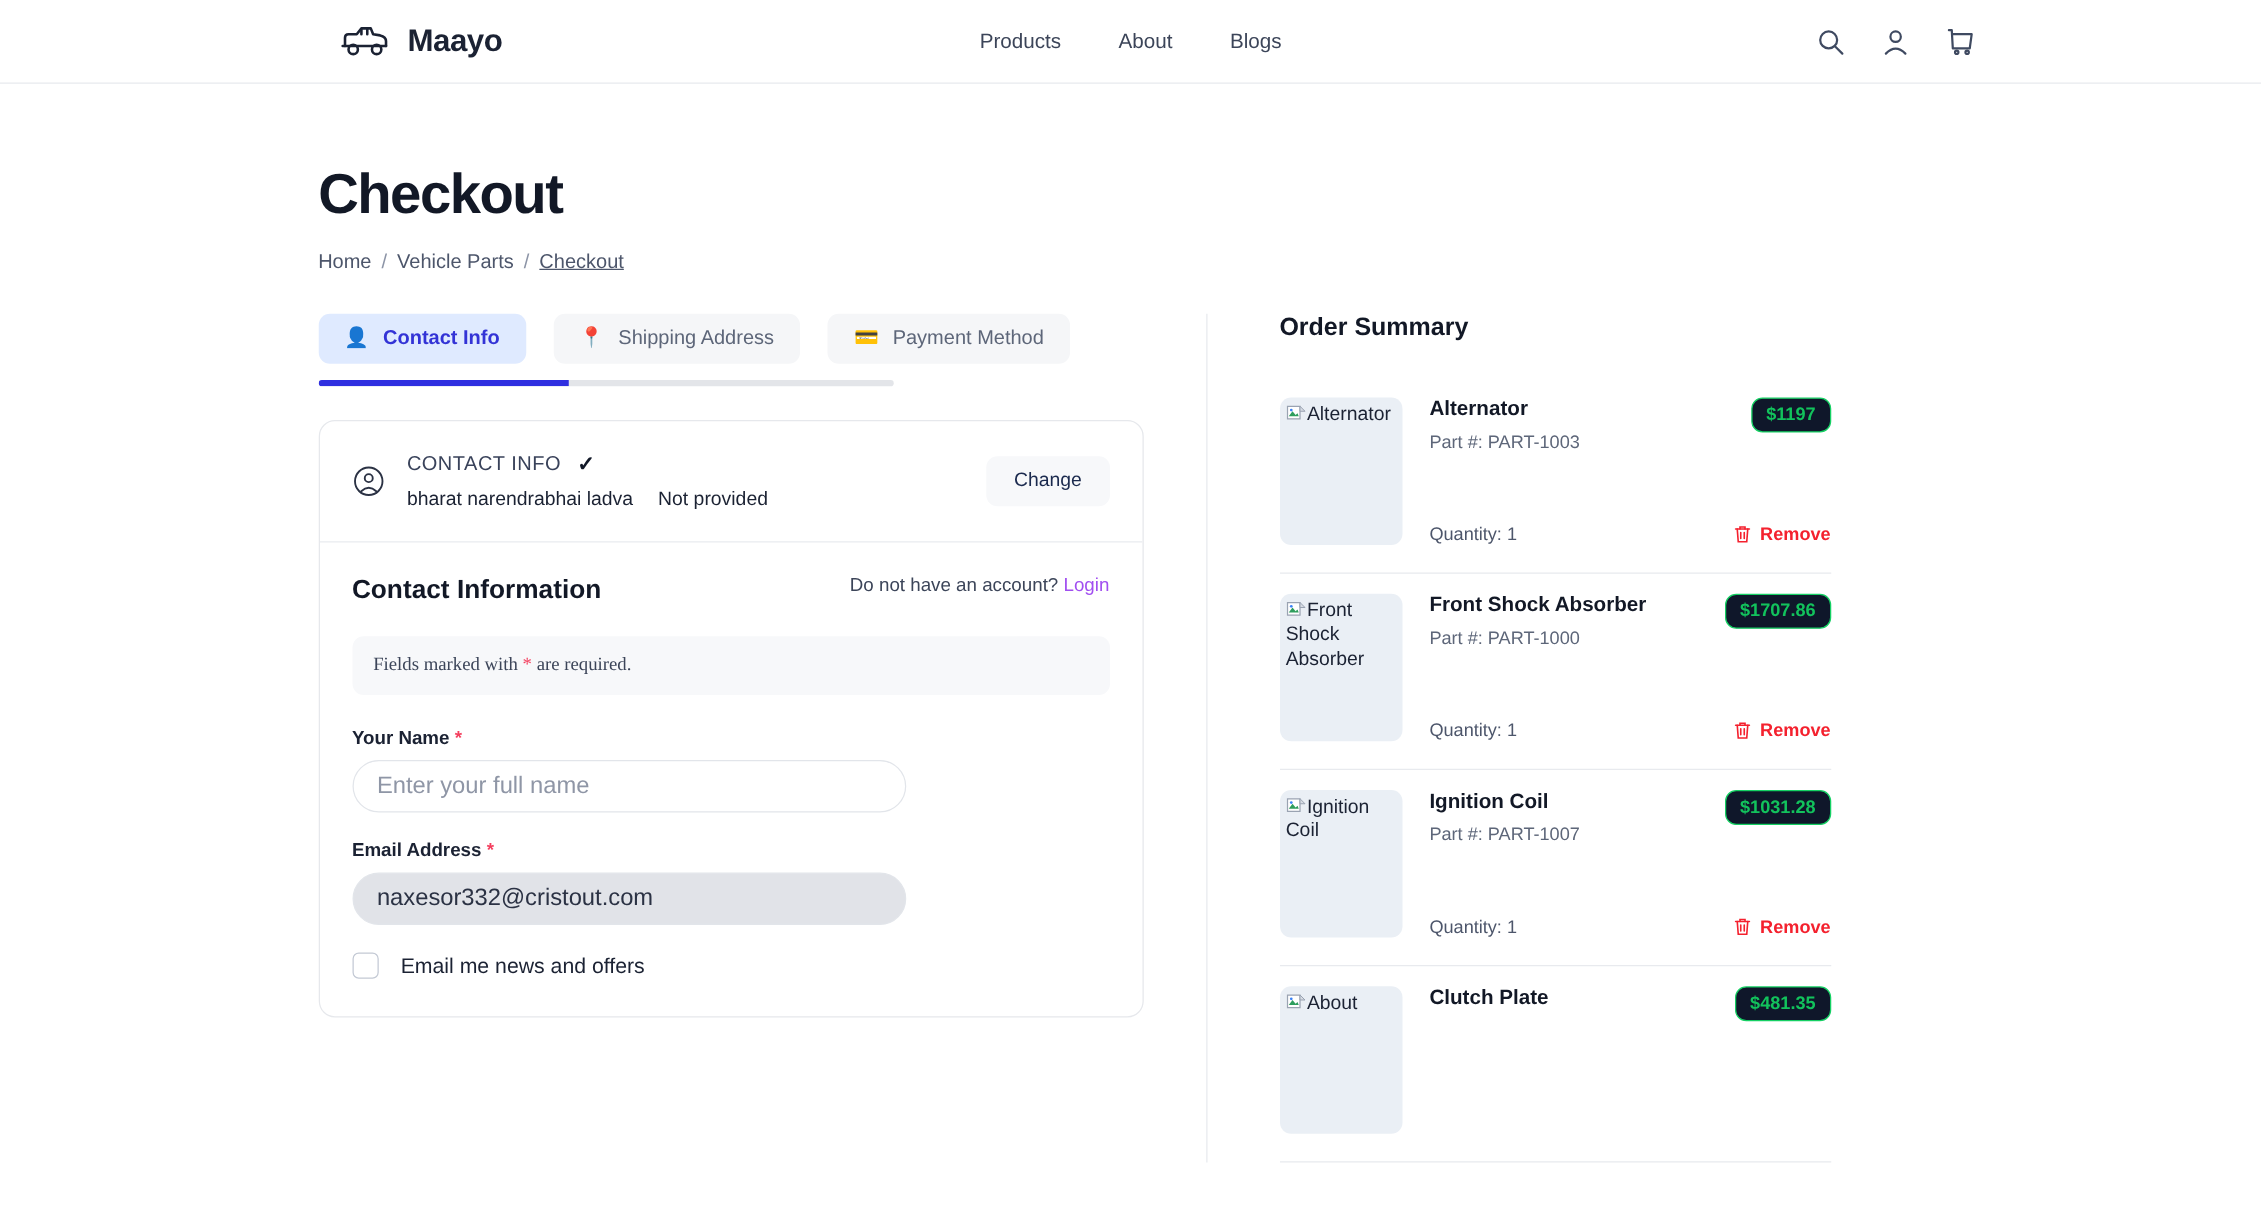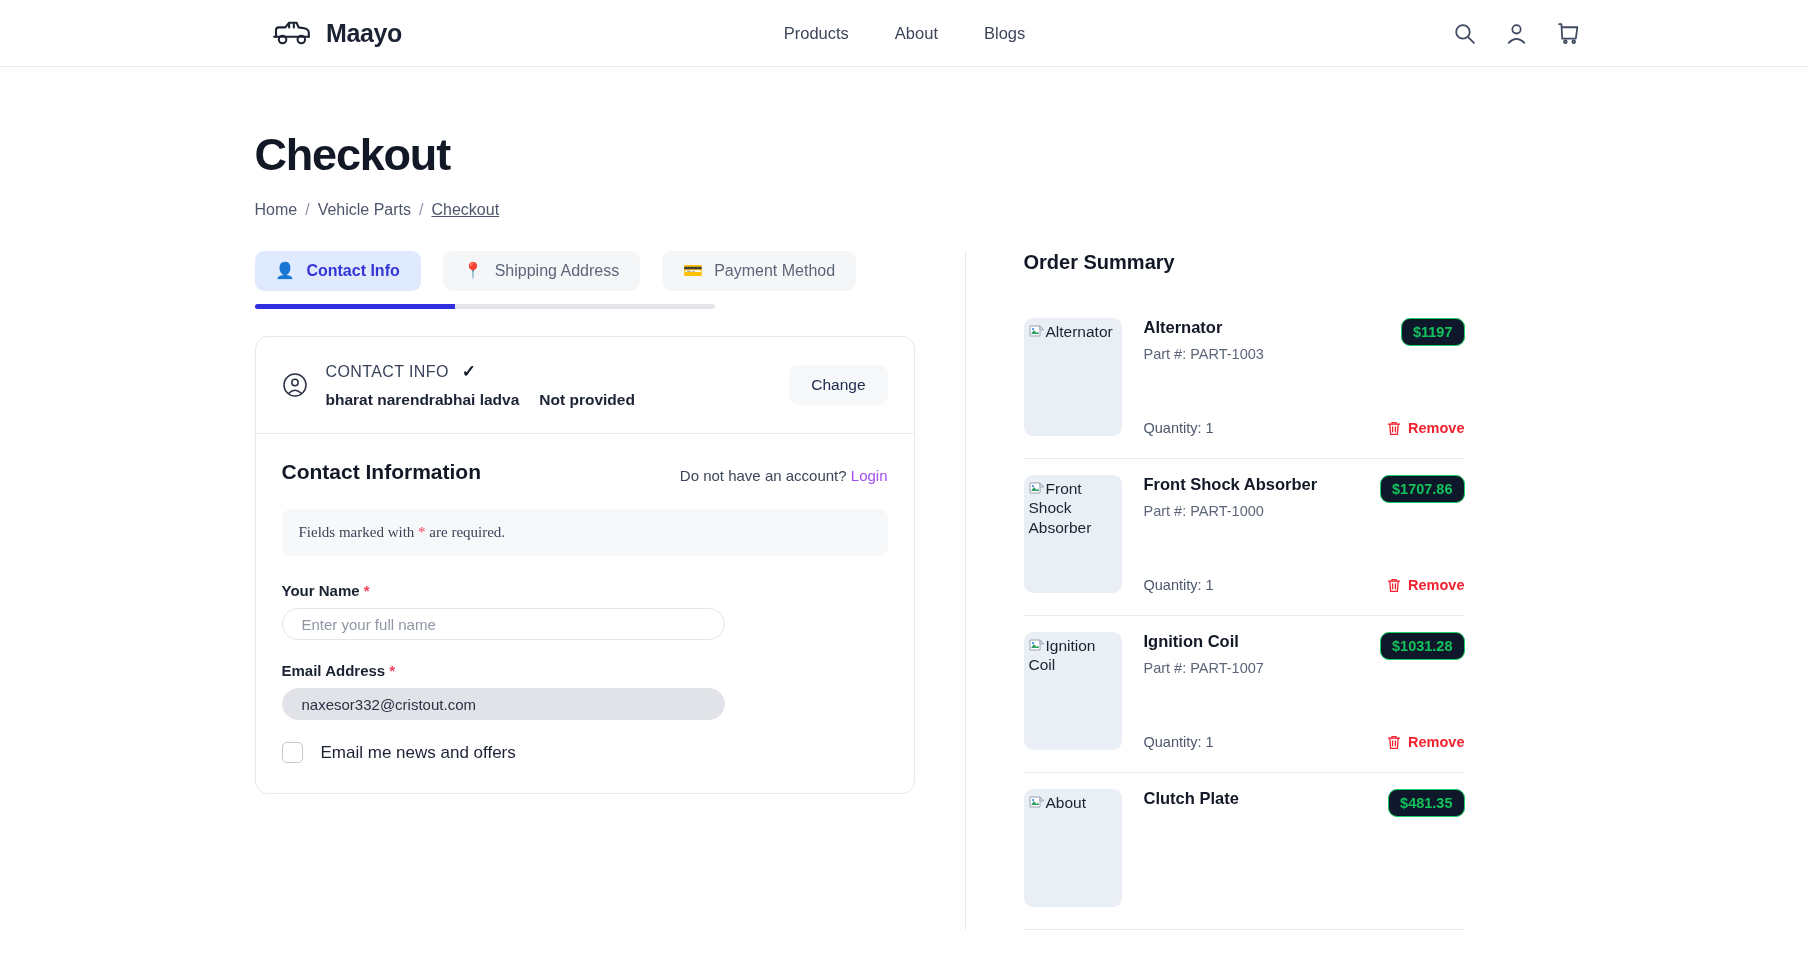--- a/index.html
+++ b/index.html
@@ -97,54 +97,54 @@
     padding: 24px 26px; border-bottom: 1px solid #e9ebef;
   }
   .summary-avatar { width: 26px; height: 26px; flex: 0 0 26px; color: #2c3purple; }
   .summary-text { flex: 1; }
   .summary-head {
     display: flex; align-items: center; gap: 13px;
     font-size: 16px; color: #39425a; letter-spacing: 0.4px;
   }
   .check-mark { font-size: 17px; color: #111827; font-weight: bold; }
   .summary-sub {
-    margin-top: 9px; font-size: 15.5px; font-weight: bold; color: #1b2233;
+    margin-top: 9px; font-size: 15.5px; font-weight: normal; color: #1b2233;
     display: flex; gap: 20px;
   }
   .change-btn {
     background: #f7f8fa; border: none; border-radius: 9px;
     padding: 11px 22px; font-size: 15.5px; color: #1b2a4e;
     cursor: pointer; font-family: inherit;
   }
 
   
   .form-body { padding: 26px 26px 0 26px; }
   .form-head {
-    display: flex; align-items: flex-end; justify-content: space-between;
+    display: flex; align-items: flex-start; justify-content: space-between;
     margin-bottom: 25px;
   }
   .form-title { font-size: 21px; font-weight: bold; color: #121826; }
   .account-hint { font-size: 15px; color: #3c4559; }
   .login-link { color: #a14ff0; cursor: pointer; text-decoration: none; }
   .notice {
     background: #f7f8fa; border-radius: 9px; padding: 15px 17px;
     font-size: 15px; color: #3c4559; margin-bottom: 26px; font-family: Liberation Serif, serif;
   }
   .req-star { color: #f43f5e; }
 
   .field { margin-bottom: 22px; }
   .field-label {
     display: block; font-size: 15px; font-weight: bold;
     color: #1b2233; margin-bottom: 9px;
   }
   .field-label .req-star { font-weight: bold; }
   .field-input {
-    width: 443px; height: 32px; border-radius: 22px;
+    width: 443px; height: 42px; border-radius: 22px;
     border: 1px solid #e2e5ea; background: #ffffff;
-    padding: 0 19px; font-size: 15px; color: #1b2233;
+    padding: 0 19px; font-size: 19px; color: #1b2233;
     font-family: inherit; outline: none;
   }
   .field-input::placeholder { color: #8f96a6; }
   .field-input.disabled { background: #e1e3e8; color: #2b3244; }
   .field-hint { margin-top: 7px; font-size: 13px; color: #6b7384; }
 
   .checkbox-row {
     display: flex; align-items: center; gap: 18px;
     padding-bottom: 30px;
   }
@@ -181,21 +181,21 @@
     border: 1.6px solid #15d063; border-radius: 9px;
     padding: 5px 11px; font-size: 14.5px; font-weight: bold;
     color: #12c25c; white-space: nowrap; background: #0f172a;
   }
   .item-row-bottom {
     margin-top: auto; display: flex; justify-content: space-between;
     align-items: center; padding-top: 26px;
   }
   .item-qty { font-size: 14.5px; color: #4d566b; }
   .remove-btn {
-    display: flex; align-items: center; gap: 7px;
+    display: flex; align-items: flex-start; gap: 7px;
     font-size: 14.5px; font-weight: bold; color: #f4212e;
     cursor: pointer; background: none; border: none; font-family: inherit;
   }
   .trash-icon { width: 14px; height: 15px; display: block; }
 </style>
 </head>
 <body>
 
 <header class="site-header">
   <div class="brand">

